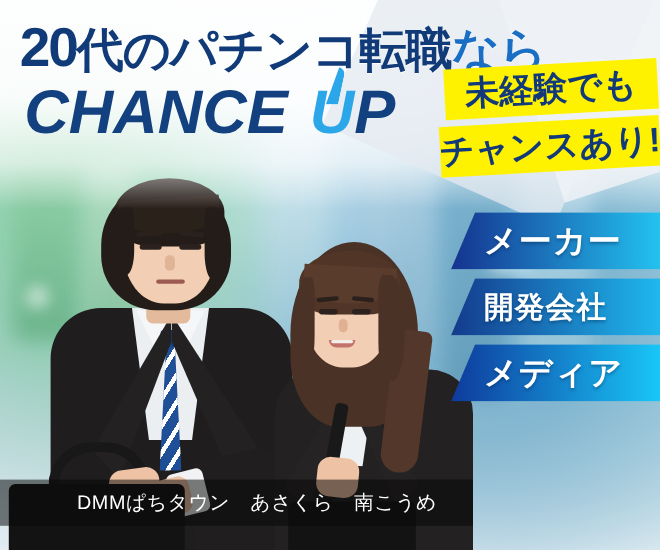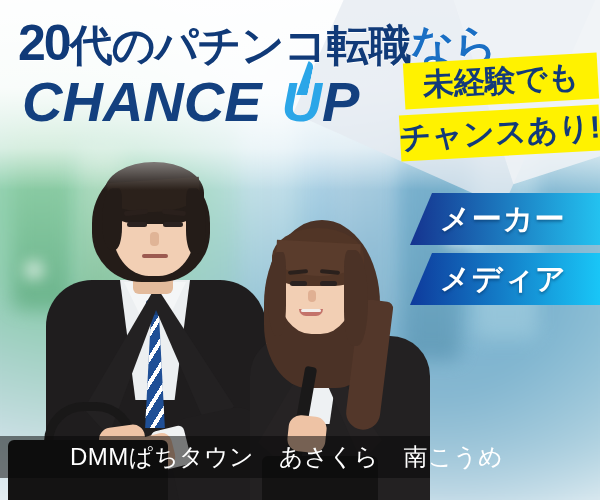--- a/index.html
+++ b/index.html
@@ -181,21 +181,21 @@
   }
   .cat-label.sm{font-size:27px;}
 
   
   .credit{
     position:absolute;left:0;bottom:22px;width:430px;height:42px;
     background:rgba(8,8,8,.52);
     display:flex;align-items:center;
   }
   .credit-text{
-    color:#ffffff;font-size:24px;margin-left:70px;white-space:nowrap;letter-spacing:.5px;
+    color:#ffffff;font-size:18px;margin-left:70px;white-space:nowrap;letter-spacing:.5px;
   }
 </style>
 </head>
 <body>
 
 <div class="banner">
 
   <div class="bg">
     <div class="bg-base"></div>
     <div class="bg-streak s1"></div>
@@ -284,20 +284,23 @@
     <span>未経験でも</span>
   </div>
   <div class="badge badge-2">
     <span>チャンスあり!</span>
   </div>
 
   <div class="cats">
     <div class="cat" style="background: linear-gradient(90deg, rgb(21, 51, 143) 0%, rgb(35, 194, 240) 100%); margin-top: 17px;">
       <span class="cat-label">メーカー</span>
     </div>
+    <div class="cat" style="background: linear-gradient(90deg, rgb(20, 58, 140) 0%, rgb(31, 184, 238) 100%);">
+      <span class="cat-label sm">開発会社</span>
+    </div>
     <div class="cat" style="background: linear-gradient(90deg, rgb(14, 58, 156) 0%, rgb(25, 198, 247) 100%); font-family: Liberation Serif, serif;">
       <span class="cat-label">メディア</span>
     </div>
   </div>
 
   <div class="credit">
     <span class="credit-text">DMMぱちタウン　あさくら　南こうめ</span>
   </div>
 
 </div>

